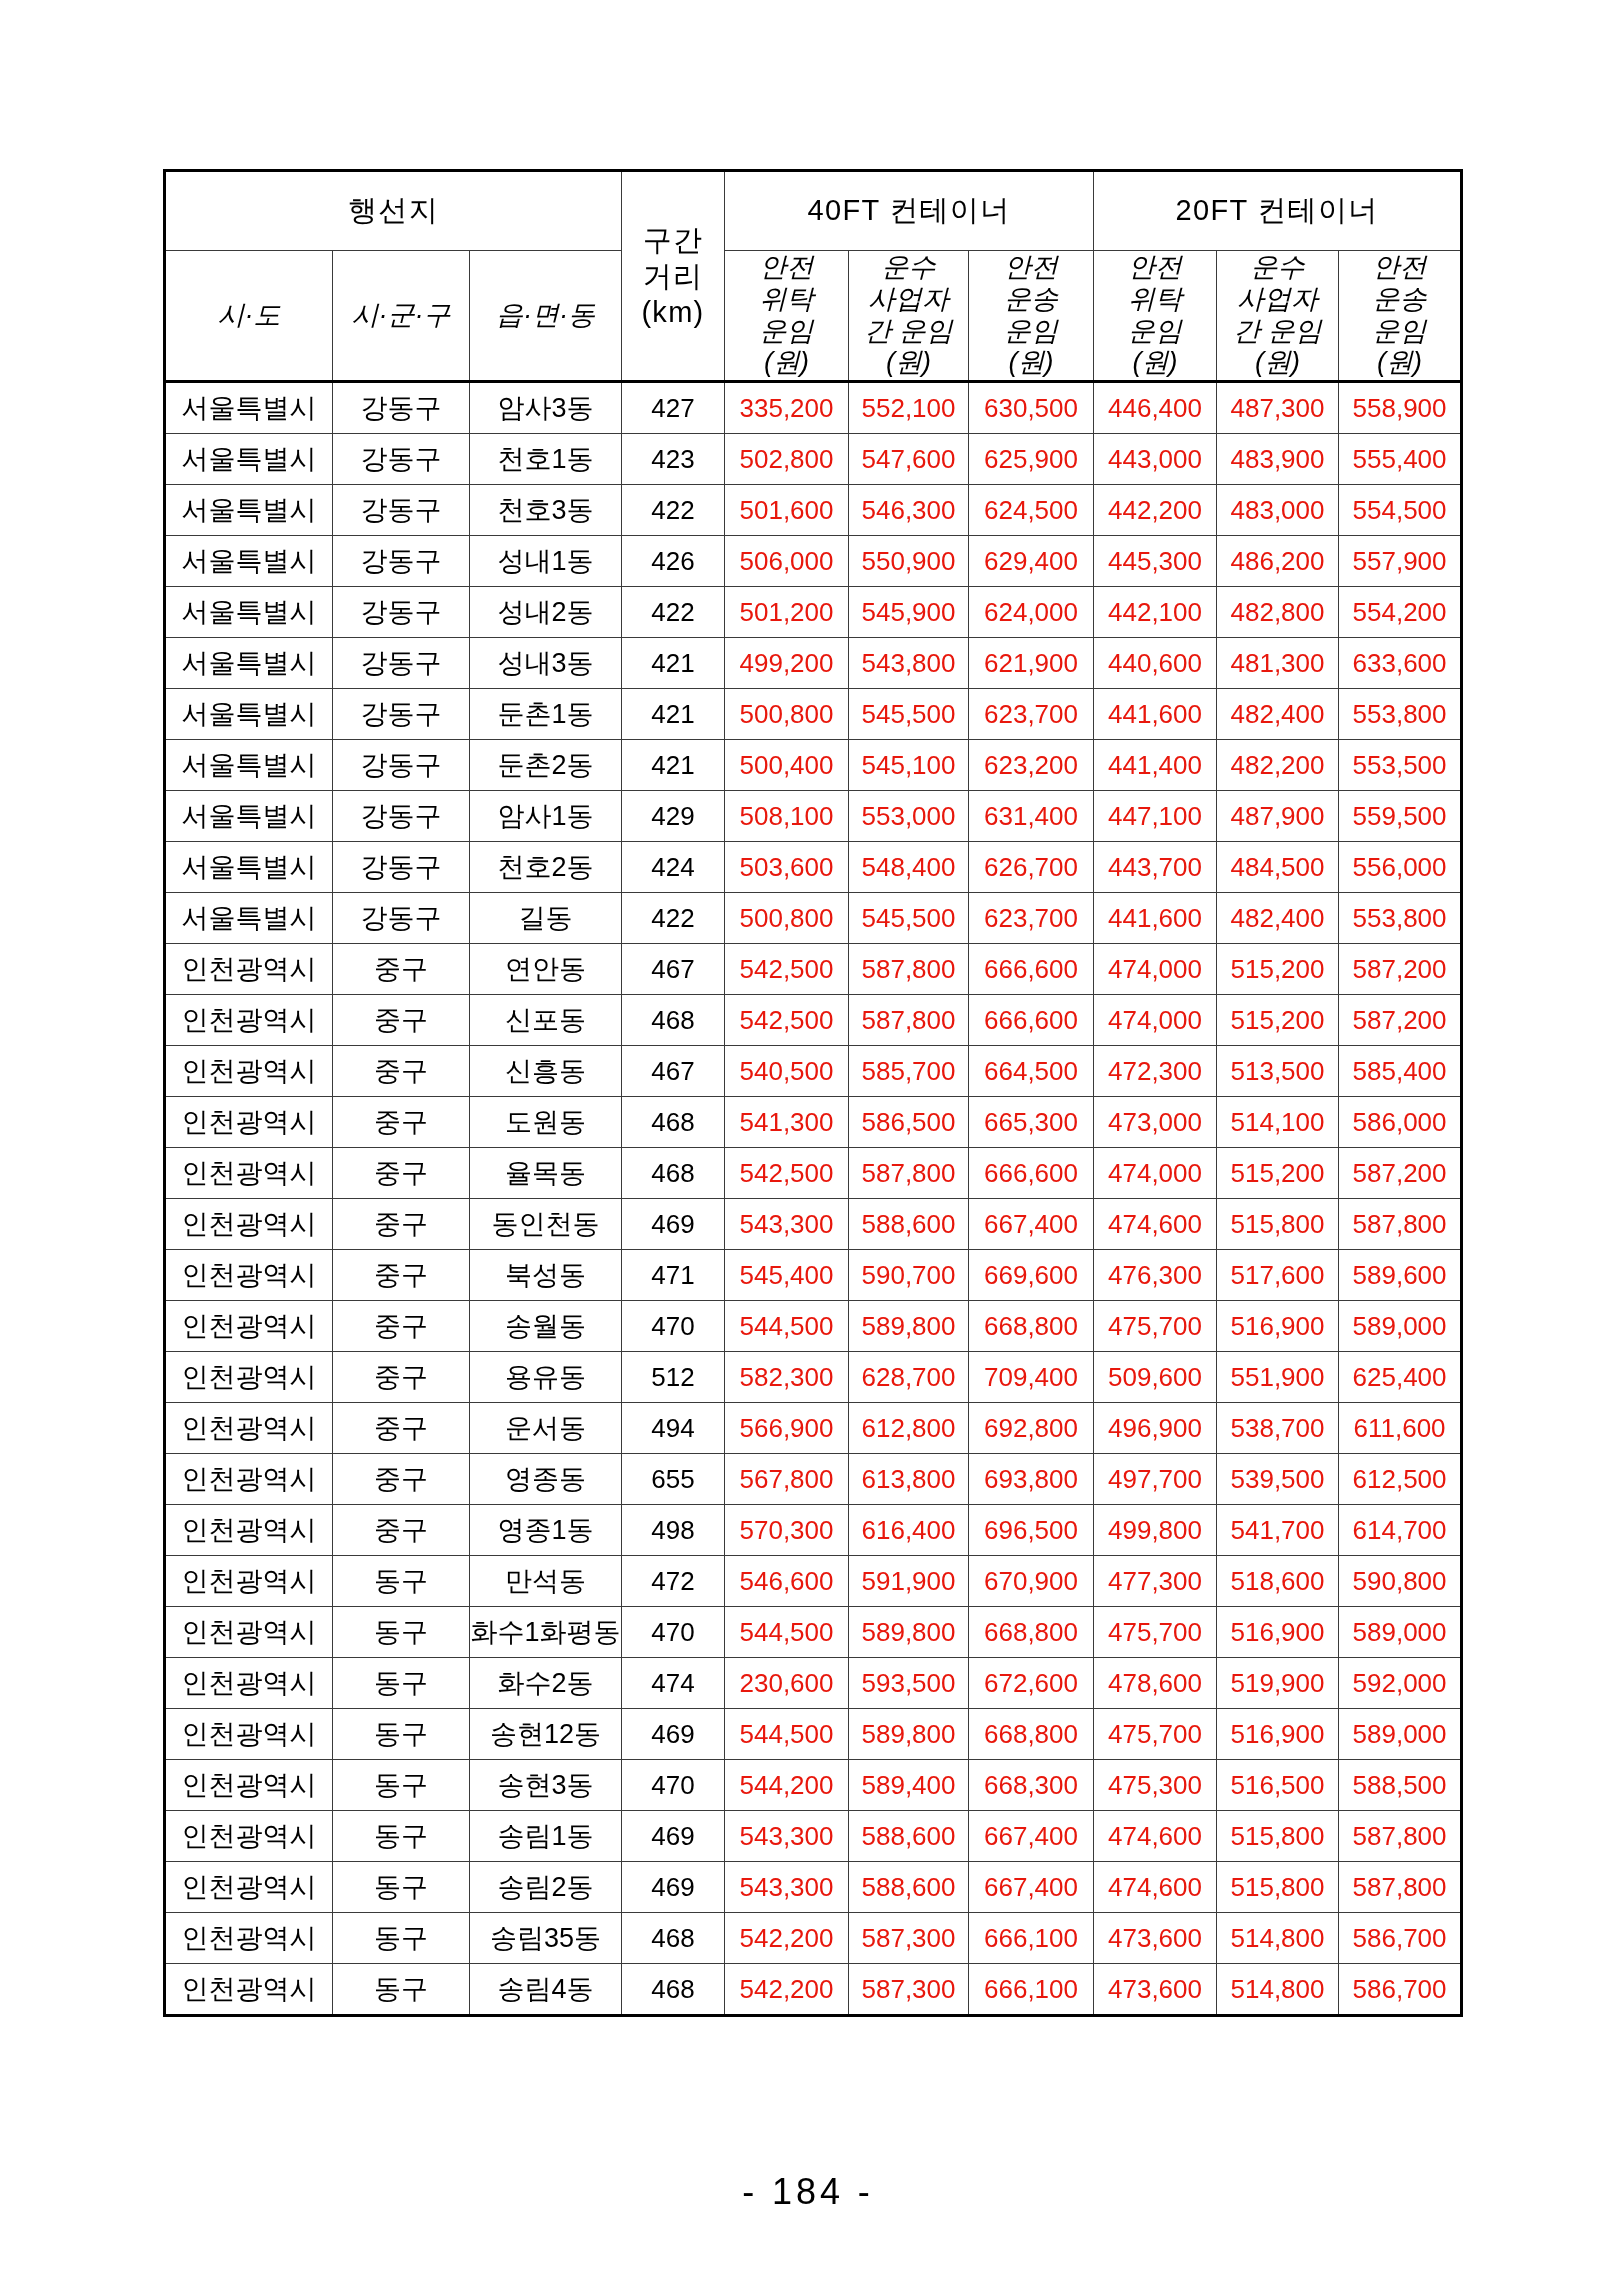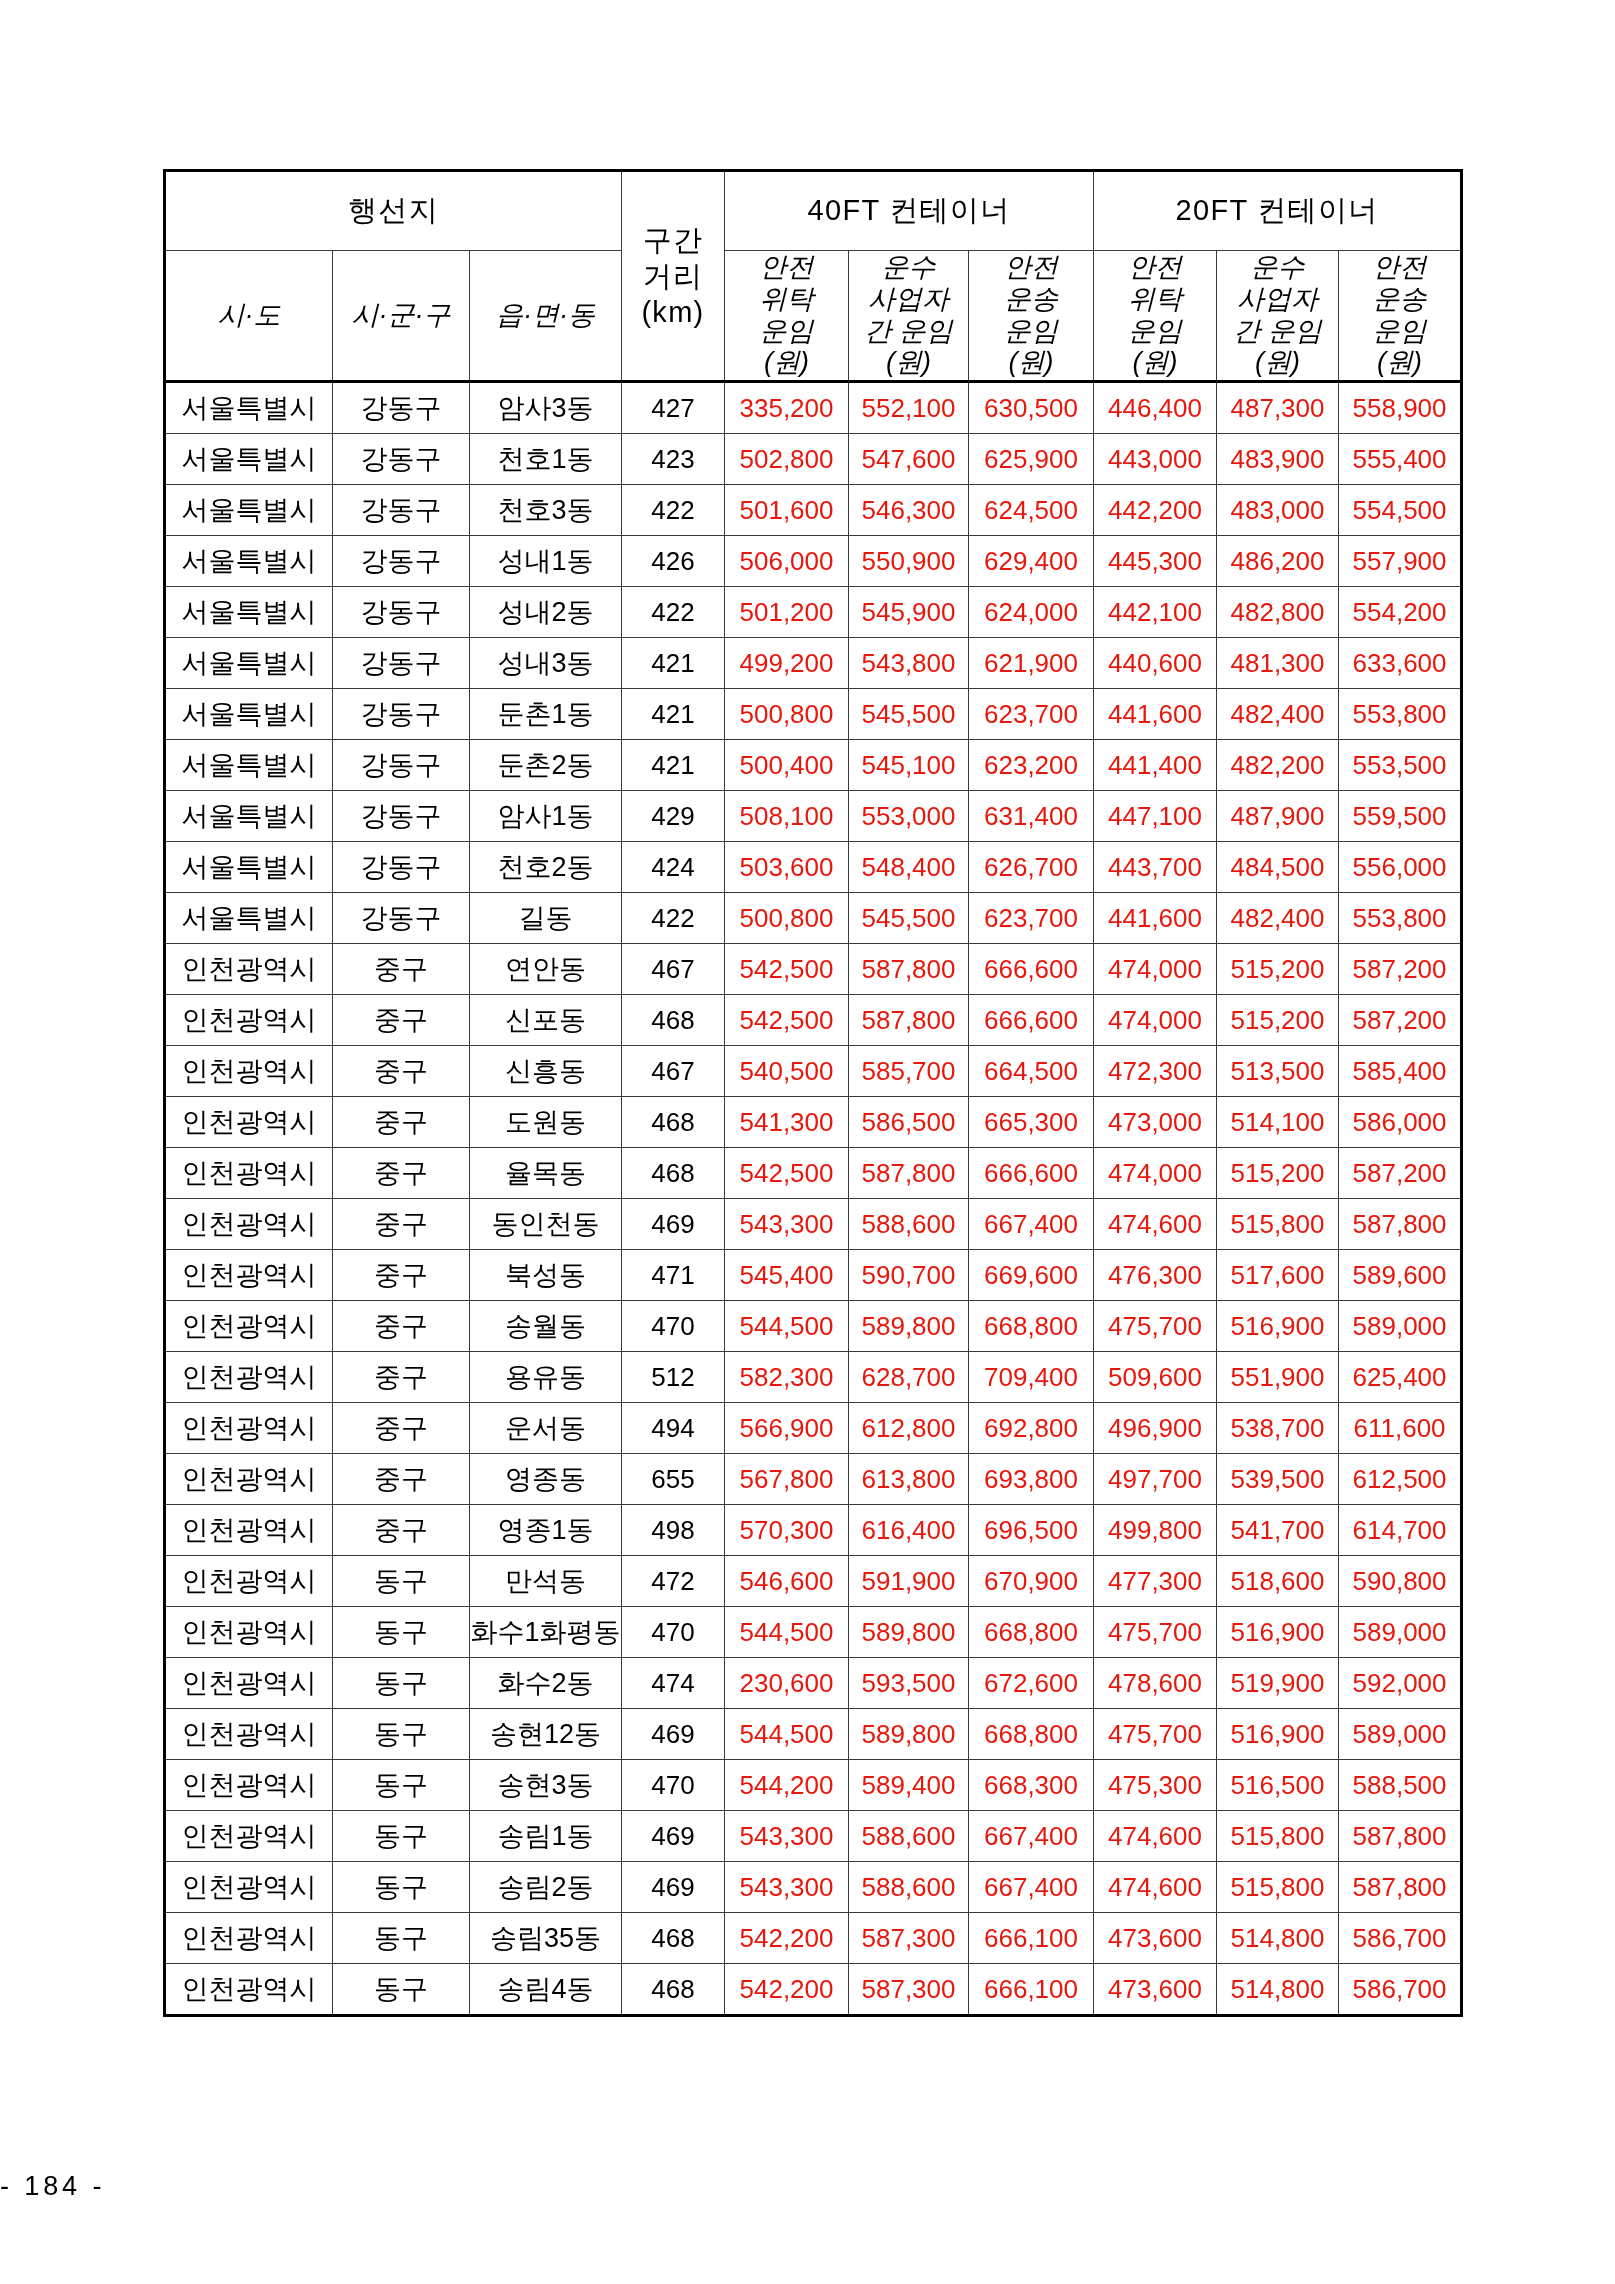--- a/index.html
+++ b/index.html
@@ -66,21 +66,22 @@
     font-size: 26px;
   }
   tbody td.red {
     color: #e8170c;
   }
   .page-number {
     position: absolute;
     top: 2171px;
     left: 0;
     width: 100%;
-    font-size: 27px;
+    text-align: center;
+    font-size: 36px;
     letter-spacing: 3.9px;
     color: #000;
   }
 </style>
 </head>
 <body>
 
 <table class="fare">
   <colgroup>
     <col style="width:168px">

